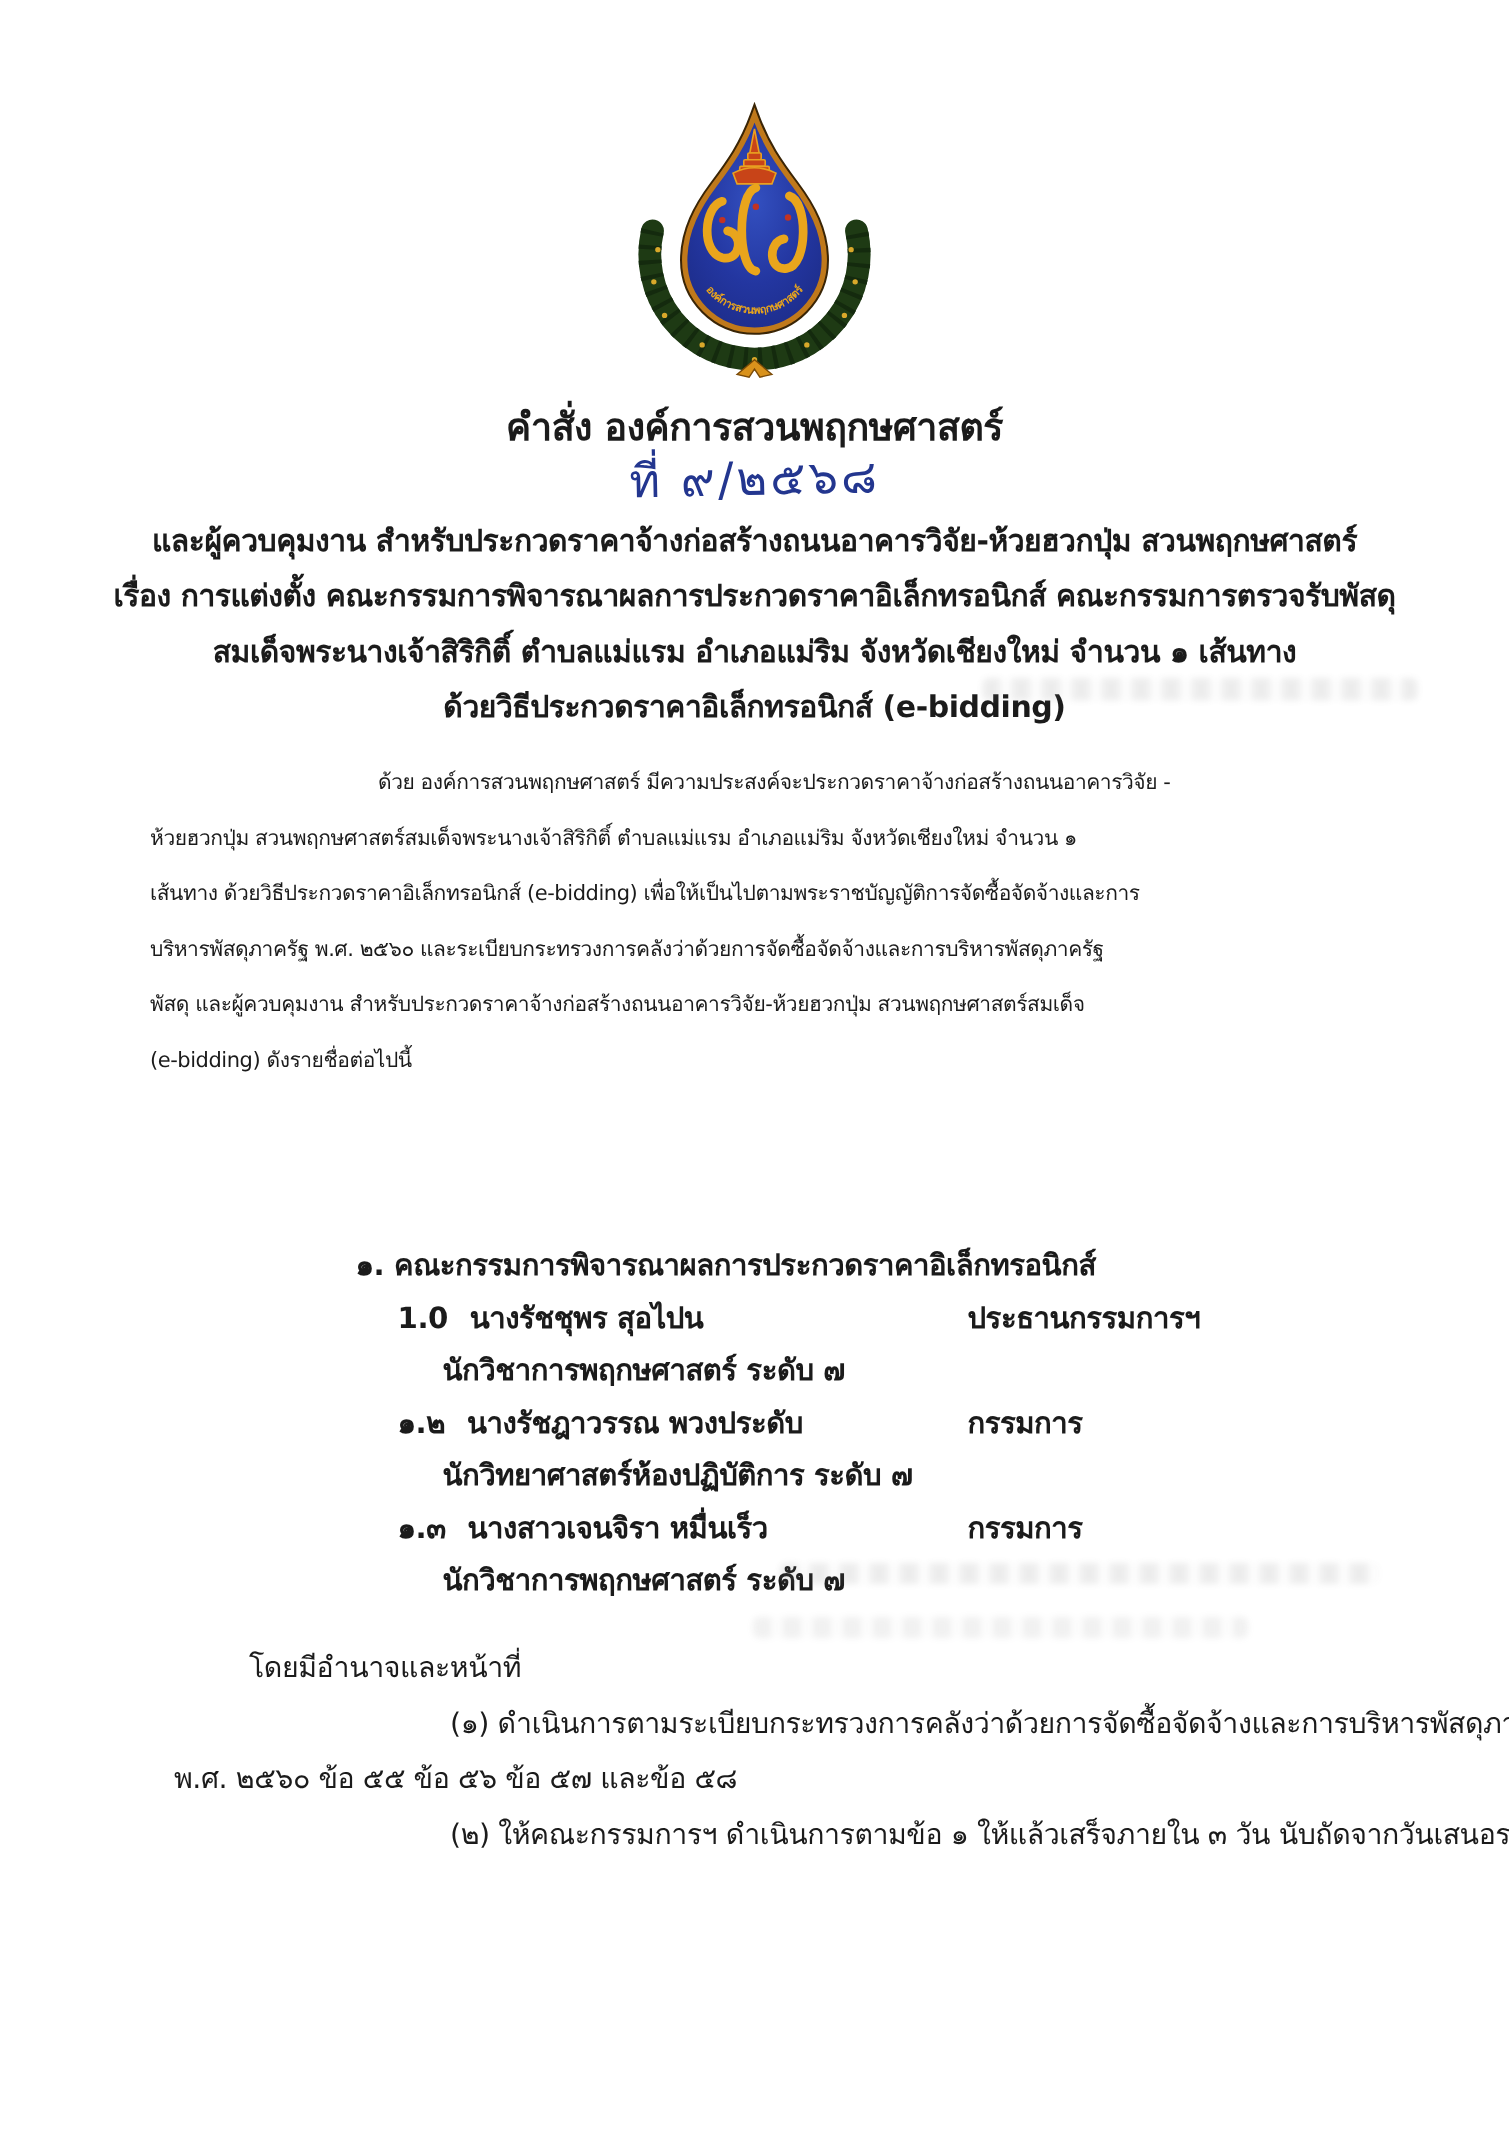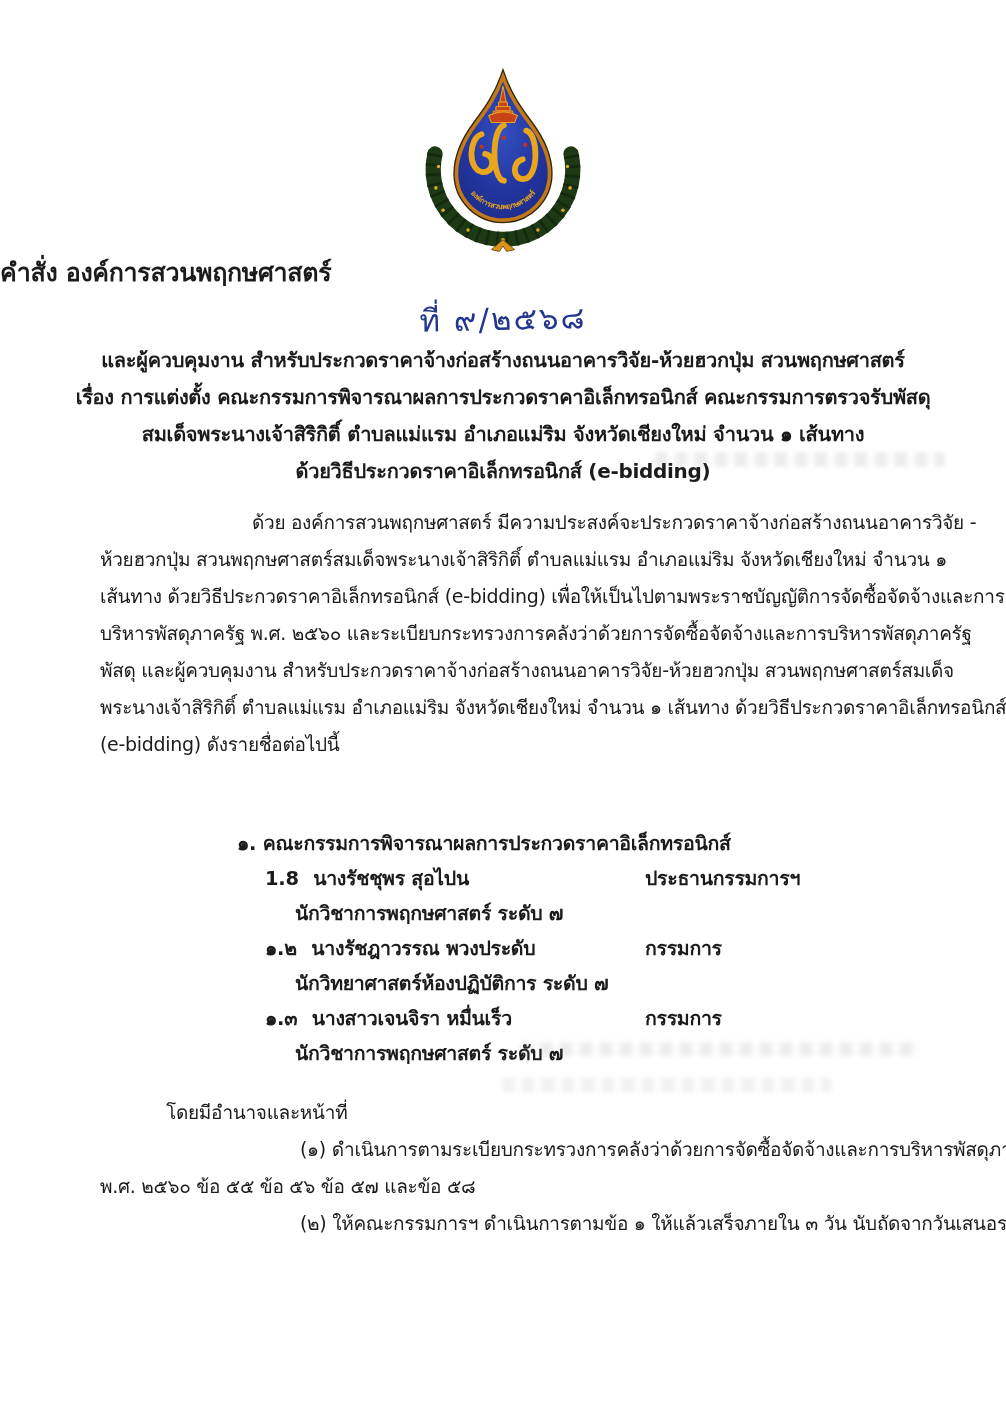--- a/index.html
+++ b/index.html
@@ -11,38 +11,38 @@
     overflow:hidden;
     font-family:"DejaVu Sans","Liberation Sans",sans-serif;
     color:#1b1b1b;
     letter-spacing:-0.3px;
   }
   
   .seal{position:absolute;top:68px;left:50%;transform:translateX(-50%);width:176px;height:204px;}
   .seal svg{display:block;width:100%;height:100%;}
   
   .doc-title{
-    position:absolute;top:252px;left:0;width:100%;
-    text-align:left;font-size:25px;font-weight:700;white-space:nowrap;
+    position:absolute;top:264px;left:0;width:100%;
+    text-align:center;font-size:25px;font-weight:700;white-space:nowrap;
   }
   .order-no{
     position:absolute;top:294px;left:0;width:100%;
     text-align:center;font-size:31px;color:#23368f;
     transform:rotate(-1.2deg);letter-spacing:2px;white-space:nowrap;
   }
   
   .subject{
     position:absolute;top:342px;left:0;width:100%;
     text-align:center;font-size:20px;font-weight:700;line-height:37px;
   }
   .subject .line{white-space:nowrap;}
   
   .body-par{
     position:absolute;top:504px;left:100px;width:812px;
-    font-size:19px;line-height:37px;
+    font-size:14px;line-height:37px;
   }
   .body-par .line{white-space:nowrap;}
   .body-par .line.indent-true{text-indent:152px;}
   
   .committee{
     position:absolute;top:826px;left:237px;width:700px;
     font-size:19.5px;font-weight:700;line-height:35px;
   }
   .committee-heading{white-space:nowrap;}
   .member{margin-top:0;}
@@ -51,21 +51,21 @@
   .m-role{position:absolute;left:408px;top:0;}
   .member-line2{padding-left:58px;white-space:nowrap;}
   
   .duties{
     position:absolute;top:1094px;left:100px;width:860px;
     font-size:19px;line-height:37px;
   }
   .duties .line{white-space:nowrap;}
   .duties-heading{margin-left:66px;}
   .duties .line.indent-item{margin-left:200px;}
-  .duties .line.indent-none{margin-left:0;}
+  .duties .line.indent-none{margin-left:16px;}
   
   .ghost{
     position:absolute;border-radius:4px;
     background:repeating-linear-gradient(90deg, rgba(125,125,125,.30) 0 12px, rgba(125,125,125,.05) 12px 20px);
     filter:blur(2.2px);opacity:.45;
   }
   .ghost1{top:452px;left:655px;width:290px;height:15px;}
   .ghost2{top:1042px;left:520px;width:400px;height:14px;}
   .ghost3{top:1078px;left:502px;width:330px;height:14px;opacity:.35;}
 </style>
@@ -153,32 +153,31 @@
 
       <div class="line">ห้วยฮวกปุ่ม สวนพฤกษศาสตร์สมเด็จพระนางเจ้าสิริกิติ์ ตำบลแม่แรม อำเภอแม่ริม จังหวัดเชียงใหม่ จำนวน  ๑</div>
 
       <div class="line">เส้นทาง ด้วยวิธีประกวดราคาอิเล็กทรอนิกส์ (e-bidding)  เพื่อให้เป็นไปตามพระราชบัญญัติการจัดซื้อจัดจ้างและการ</div>
 
       <div class="line">บริหารพัสดุภาครัฐ พ.ศ. ๒๕๖๐ และระเบียบกระทรวงการคลังว่าด้วยการจัดซื้อจัดจ้างและการบริหารพัสดุภาครัฐ</div>
 
 
       <div class="line">พัสดุ และผู้ควบคุมงาน  สำหรับประกวดราคาจ้างก่อสร้างถนนอาคารวิจัย-ห้วยฮวกปุ่ม  สวนพฤกษศาสตร์สมเด็จ</div>
 
-      <div class="line">พระนางเจ้าสิริกิติ์ ตำบลแม่แรม อำเภอแม่ริม จังหวัดเชียงใหม่ จำนวน ๑ เส้นทาง ด้วยวิธีประกวดราคาอิเล็กทรอนิกส์</div>
 
       <div class="line">(e-bidding) ดังรายชื่อต่อไปนี้</div>
     </div>
 
   <div class="committee">
     <div class="committee-heading">๑. คณะกรรมการพิจารณาผลการประกวดราคาอิเล็กทรอนิกส์</div>
     <div>
 
         <div class="member">
           <div class="member-line1">
-            <span class="m-no">1.8</span>
+            <span class="m-no">1.0</span>
             <span class="m-name">นางรัชชุพร สุอไปน</span>
             <span class="m-role">ประธานกรรมการฯ</span>
           </div>
           <div class="member-line2">นักวิชาการพฤกษศาสตร์ ระดับ ๗</div>
         </div>
 
         <div class="member">
           <div class="member-line1">
             <span class="m-no">๑.๒</span>
             <span class="m-name">นางรัชฎาวรรณ พวงประดับ</span>

